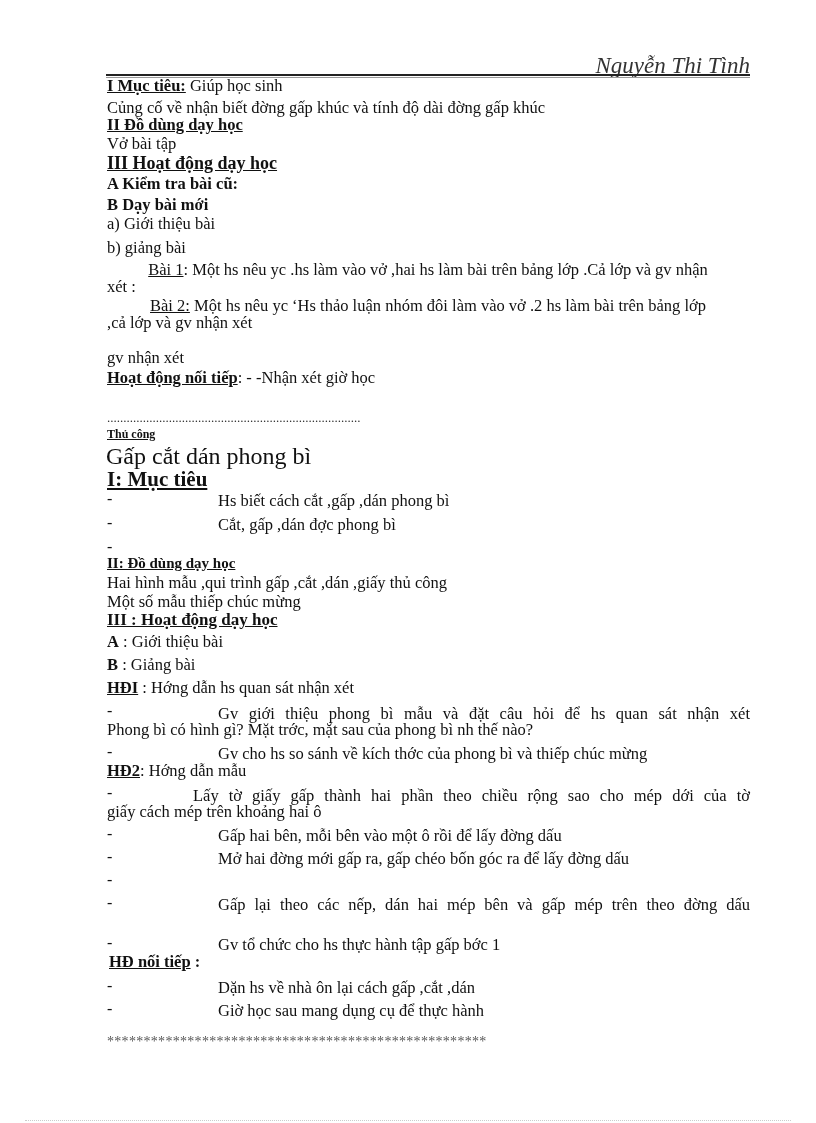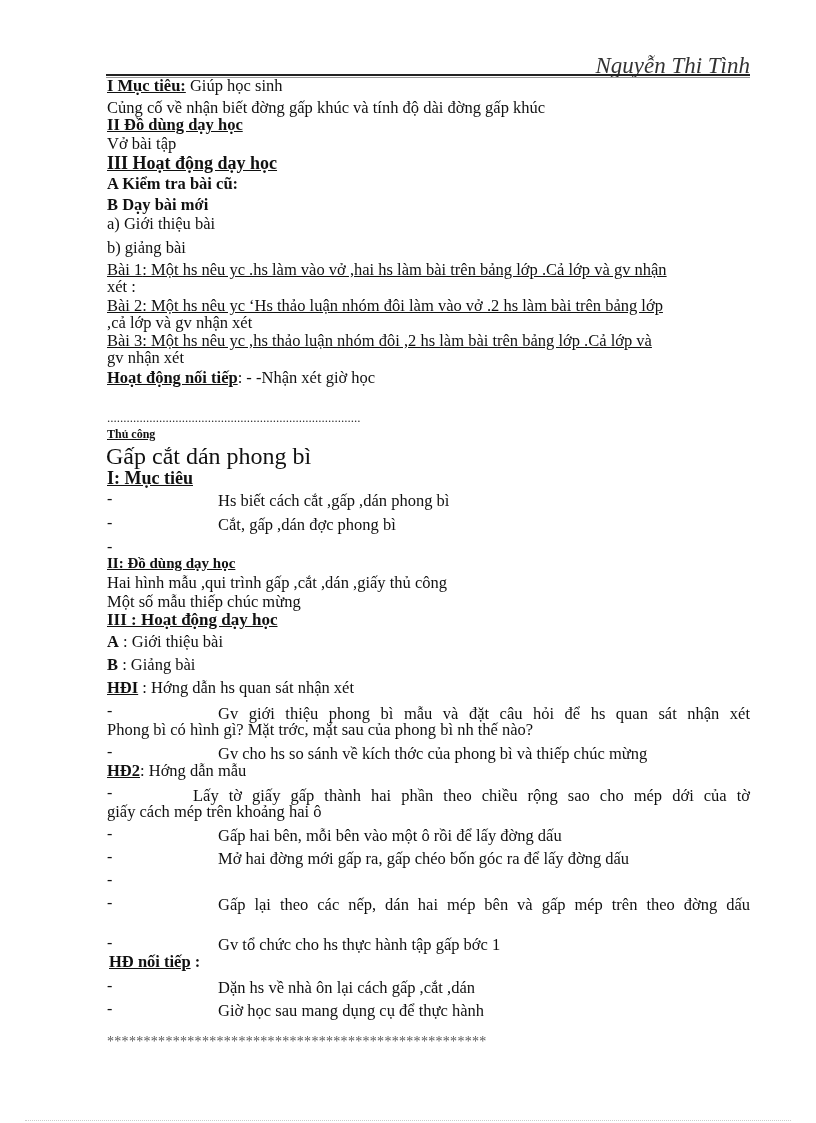--- a/index.html
+++ b/index.html
@@ -4,21 +4,21 @@
 <style>
   html, body { margin: 0; padding: 0; background: #ffffff; }
   body { width: 816px; height: 1123px; position: relative; overflow: hidden;
          font-family: "Liberation Serif", "DejaVu Serif", serif; color: #111; }
   .page { position: absolute; left: 0; top: 0; width: 816px; height: 1123px; }
   .header-author { position: absolute; right: 66px; top: 53px; font-style: italic;
                    font-size: 23px; color: #333; }
   .header-rule { position: absolute; left: 106px; width: 644px; top: 74px;
                  border-top: 2px solid #222; border-bottom: 1px solid #999; height: 1px; }
   .line { position: absolute; left: 107px; font-size: 16.5px; white-space: nowrap; line-height: 1; }
-  .j { width: 642px; display: flex; justify-content: flex-start; white-space: nowrap; text-decoration: underline; }
+  .j { width: 642px; display: flex; justify-content: center; white-space: nowrap; }
   .b { font-weight: bold; }
   .u { text-decoration: underline; }
   .ul-thin { text-decoration: underline; text-decoration-thickness: 1px; }
   .dash { position: absolute; left: 107px; font-size: 16px; }
   .ind { position: absolute; left: 218px; font-size: 16.5px; white-space: nowrap; }
   .title-big { position: absolute; left: 106px; top: 443px; font-size: 24px; text-align: center; }
   .dots { position: absolute; left: 107px; top: 410px; font-size: 13px; letter-spacing: 0px; color: #333; }
   .stars { position: absolute; left: 107px; top: 1034px; font-size: 14px; color: #555; letter-spacing: 0.3px; }
   .footer-dots { position: absolute; left: 25px; right: 25px; top: 1120px;
                  border-top: 1px dotted #ccc; height: 0; }
@@ -44,33 +44,30 @@
   <div class="line" style="top:240px">b)   giảng bài</div>
 
   <div class="line j" style="top:262px">
     <span><span class="ul-thin">Bài 1</span><span>: Một hs nêu yc .hs làm vào  vở ,hai hs  làm bài trên bảng  lớp  .Cả lớp và gv nhận</span></span>
   </div>
   <div class="line" style="top:279px">xét :</div>
   <div class="line j" style="top:298px">
     <span><span class="ul-thin">Bài 2:</span><span> Một hs nêu yc ‘Hs thảo  luận nhóm đôi làm vào vở .2 hs  làm bài trên bảng  lớp</span></span>
   </div>
   <div class="line" style="top:315px">,cả lớp và gv nhận xét</div>
-  <div class="line j" style="top:333px">
-    <span><span class="ul-thin">Bài 3:</span><span> Một hs nêu yc ,hs thảo  luận nhóm đôi ,2 hs  làm bài trên  bảng lớp .Cả lớp   và</span></span>
-  </div>
   <div class="line" style="top:350px">gv nhận xét</div>
   <div class="line" style="top:370px">
     <span class="b u">Hoạt động nối tiếp</span><span>:  -          -Nhận xét giờ học</span>
   </div>
 
   <div class="dots">..............................................................................</div>
 
   <div class="line b u" style="top:428px; font-size:12px">Thủ công</div>
   <div class="title-big">Gấp cắt dán phong bì</div>
-  <div class="line b u" style="top:469px; font-size:18px">I:  Mục tiêu </div>
+  <div class="line b u" style="top:469px; font-size:21px">I:  Mục tiêu </div>
 
   <div class="dash" style="top:490px">-</div>
   <div class="ind" style="top:491px">Hs biết cách cắt ,gấp ,dán phong bì</div>
   <div class="dash" style="top:514px">-</div>
   <div class="ind" style="top:515px">Cắt, gấp ,dán đợc   phong bì</div>
   <div class="dash" style="top:538px">-</div>
 
   <div class="line b u" style="top:556px; font-size:15px">II: Đồ dùng dạy học </div>
   <div class="line" style="top:575px">Hai hình mẫu ,qui trình gấp ,cắt ,dán ,giấy thủ công</div>
   <div class="line" style="top:594px">Một số mẫu thiếp chúc mừng</div>

